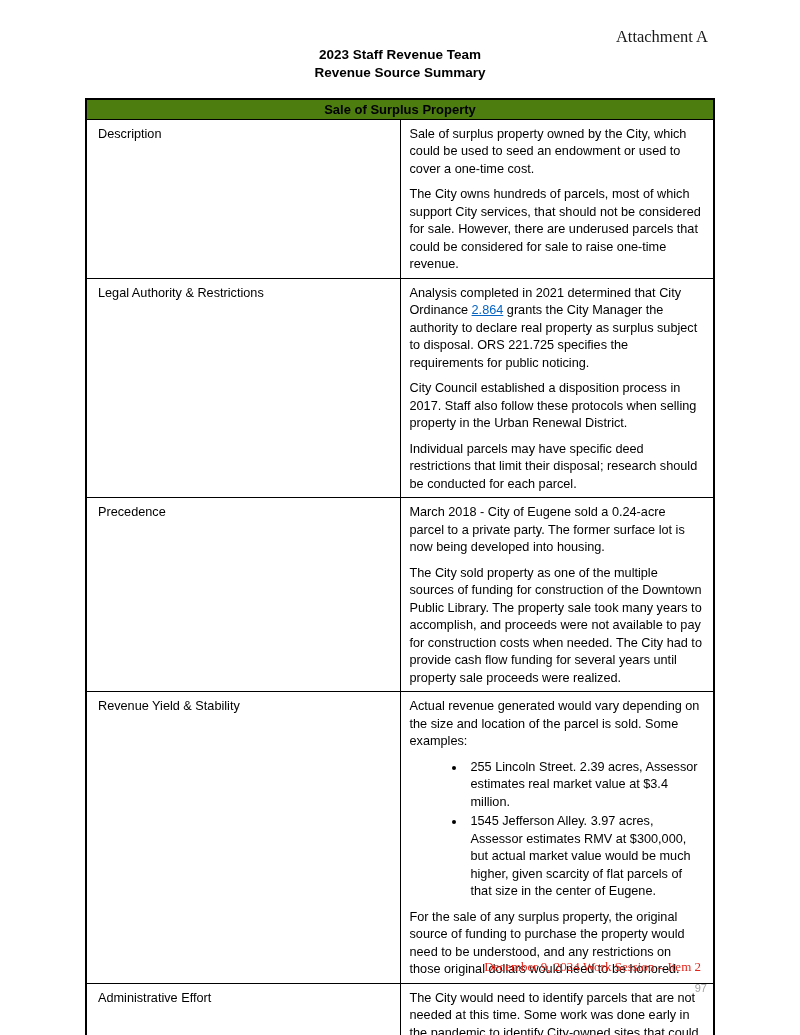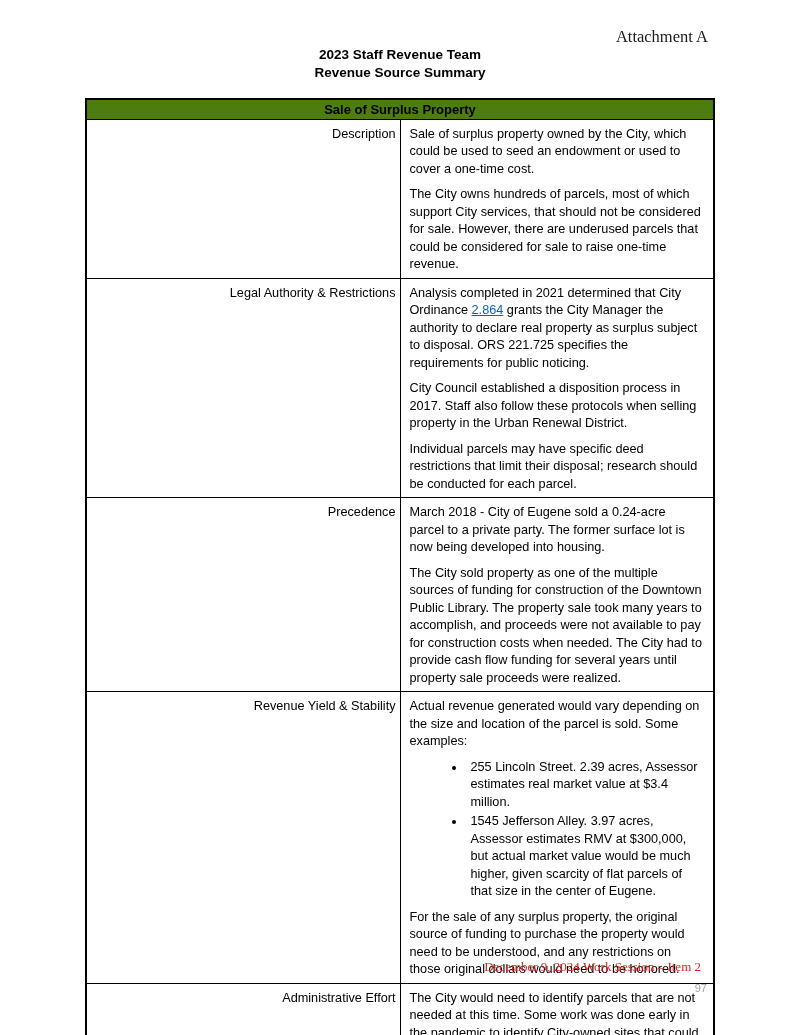--- a/index.html
+++ b/index.html
@@ -51,21 +51,20 @@
   }
   .summary-table td {
     border: 1px solid #000;
     vertical-align: top;
     font-size: 12.7px;
     line-height: 17.5px;
   }
   td.label-cell {
     width: 173px;
     padding: 6px 4px 4px 11px;
-    text-align: right;
   }
   td.content-cell {
     padding: 6px 10px 4px 9px;
   }
   .content-cell p { margin: 0 0 8px 0; }
   .content-cell p:last-child { margin-bottom: 0; }
   .content-cell ul {
     margin: 0 0 8px 38px;
     padding: 0 0 0 18px;
     list-style: disc;

